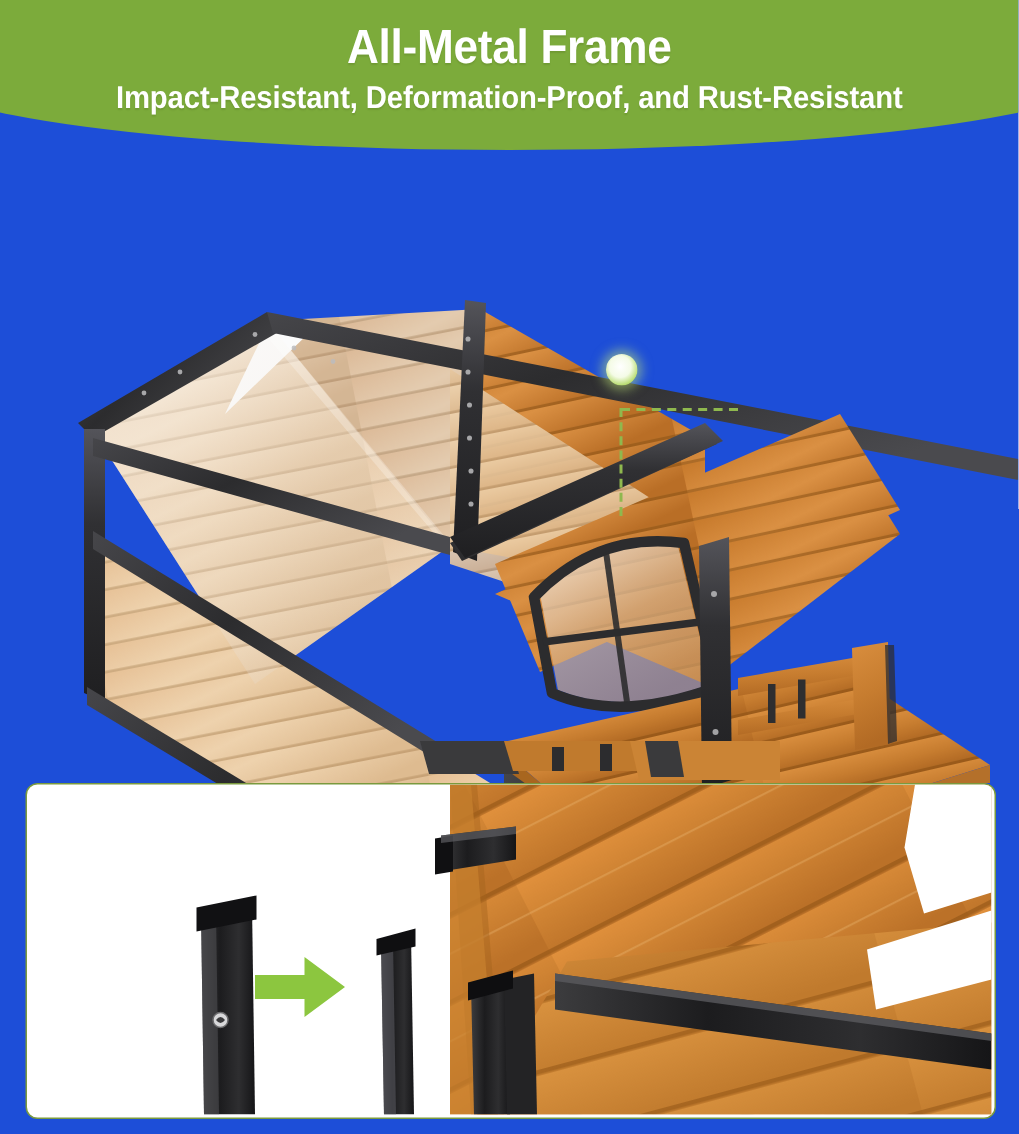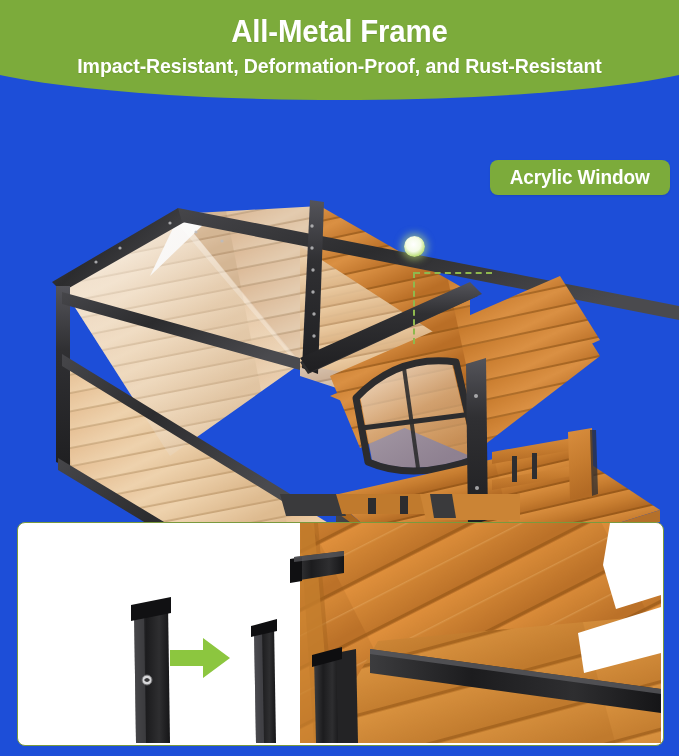--- a/index.html
+++ b/index.html
@@ -294,23 +294,20 @@
       <rect x="350" y="476" width="9" height="34" fill="#2e2e30"></rect>
       <rect x="392" y="492" width="9" height="30" fill="#2e2e30"></rect>
     </svg>
 
     <div class="leader leader-h"></div>
     <div class="leader leader-v"></div>
   </div>
 
   <div class="dot-marker"></div>
 
-  <div class="callout-badge">
-    <span>Acrylic Window</span>
-  </div>
 
   <div class="detail-panel">
     <svg class="detail-inner" viewBox="0 0 643 220">
       <defs>
         <linearGradient id="dWood" x1="0" y1="0" x2="0.35" y2="1">
           <stop offset="0%" stop-color="#e0903c"></stop>
           <stop offset="45%" stop-color="#cf8333"></stop>
           <stop offset="100%" stop-color="#bb7128"></stop>
         </linearGradient>
         <linearGradient id="dWood2" x1="0" y1="0" x2="0.4" y2="1">

